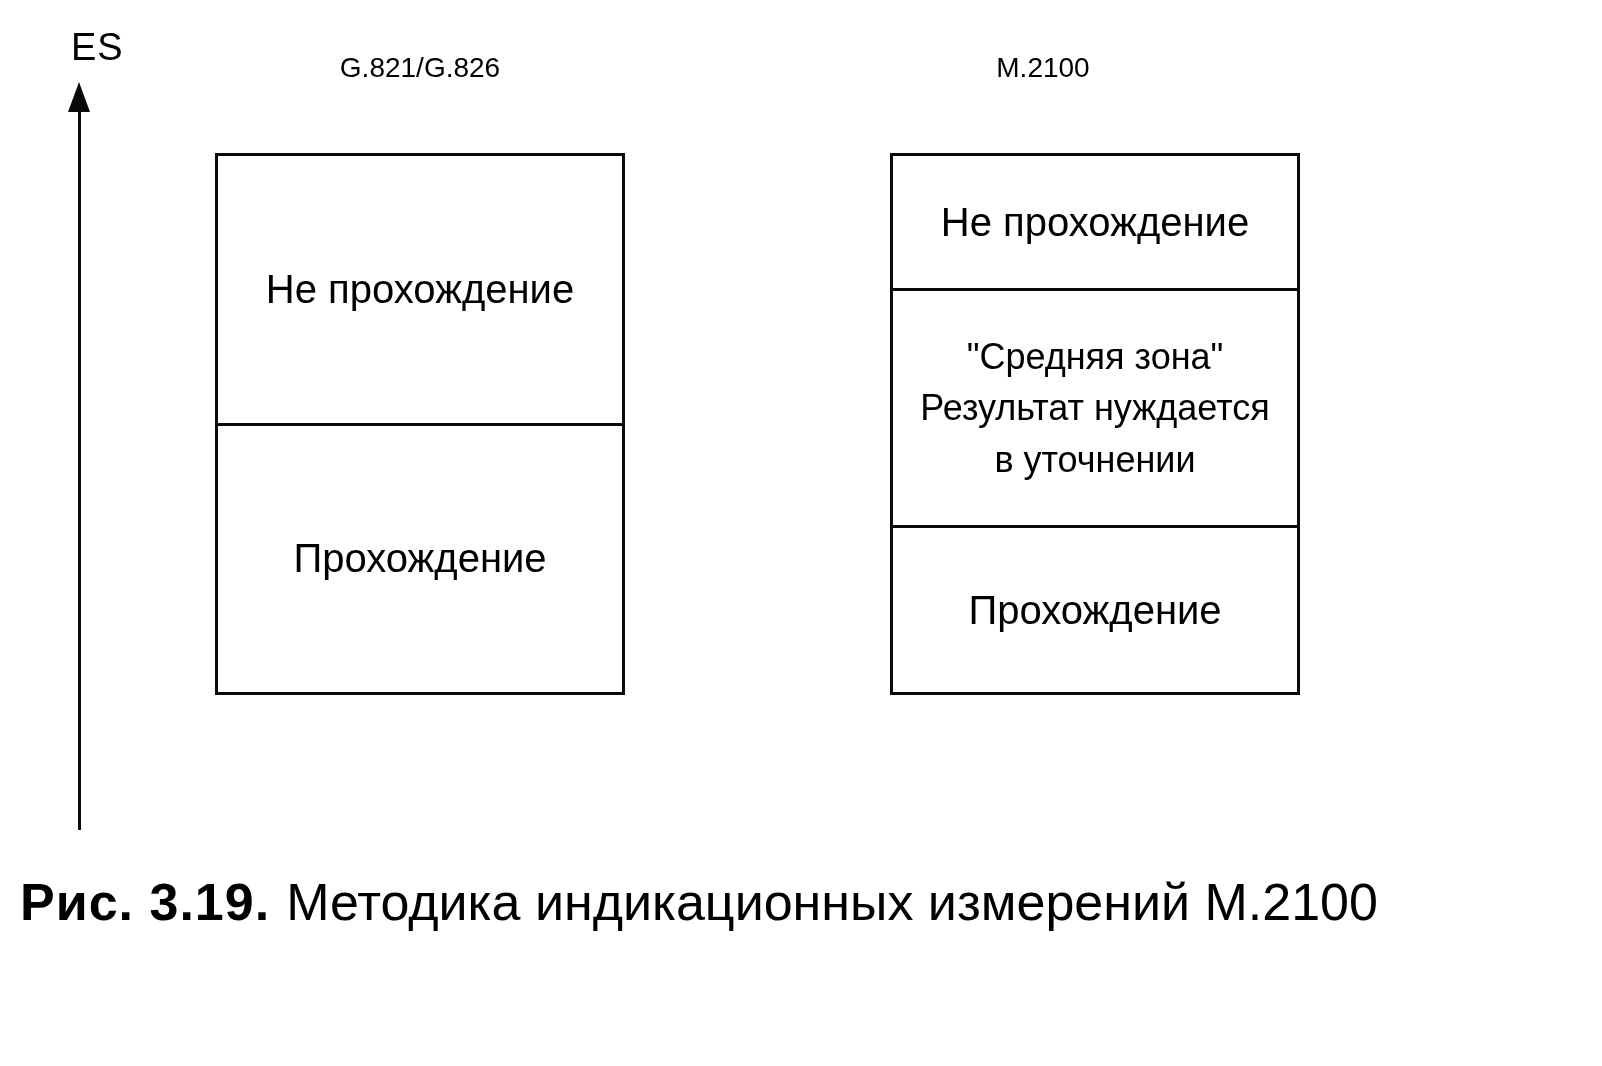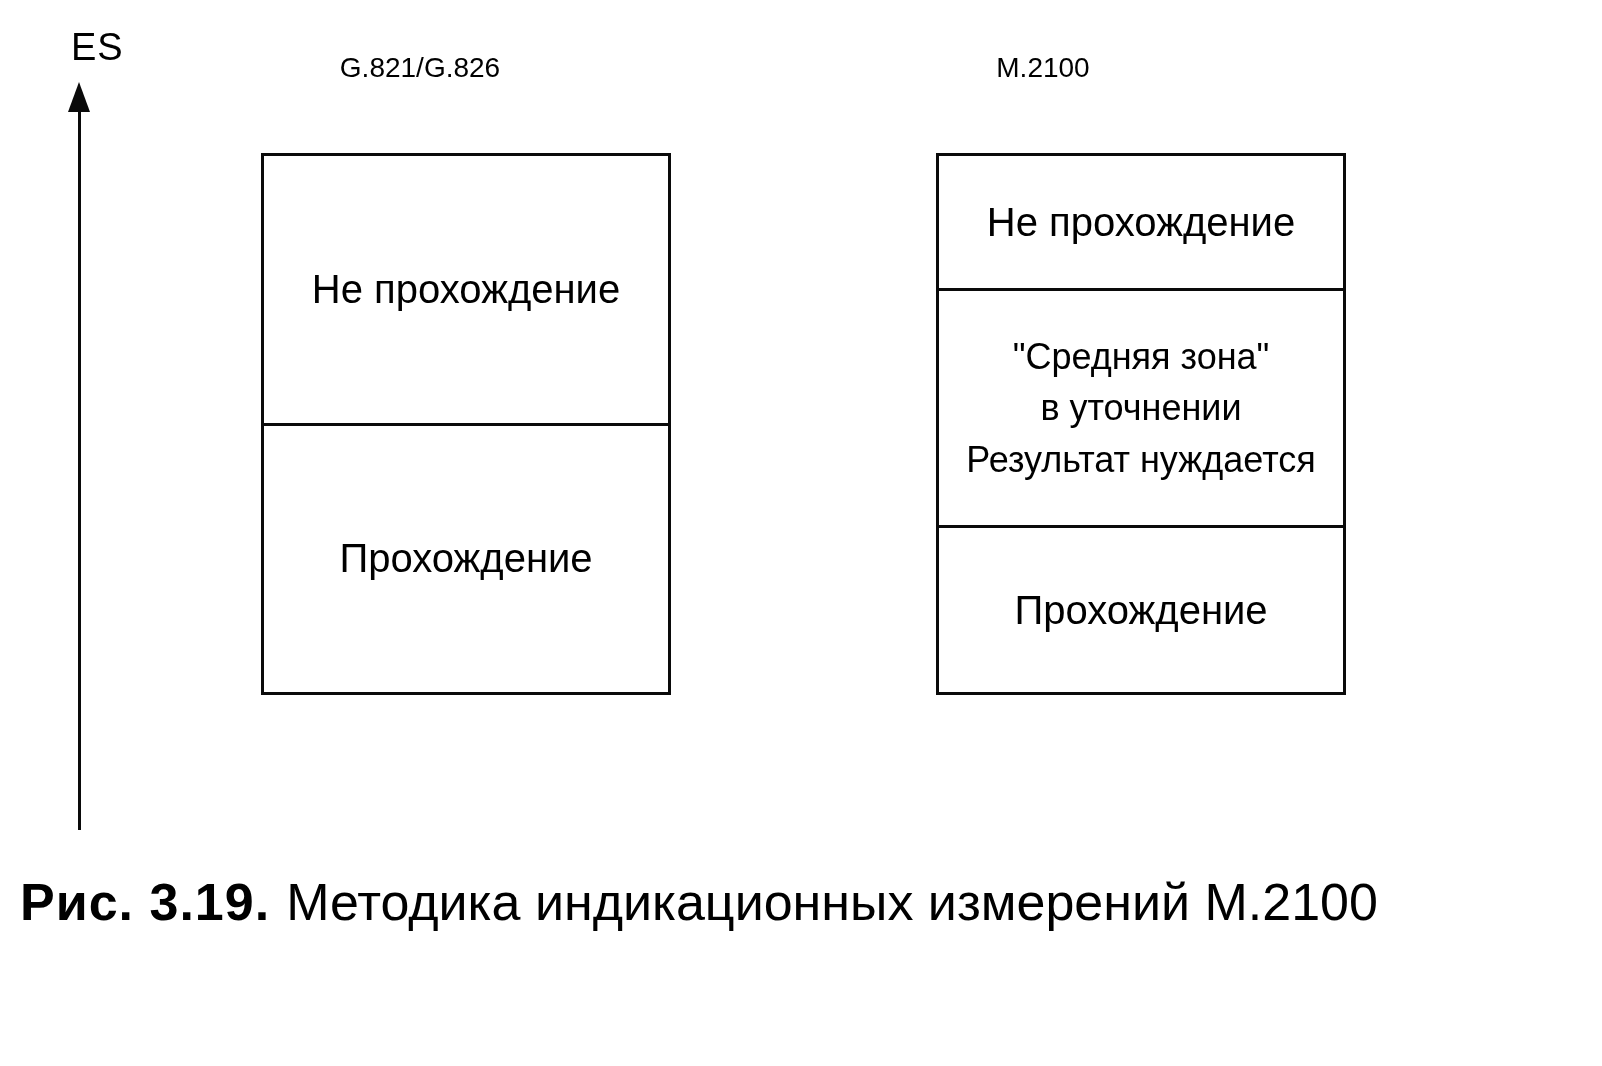--- a/index.html
+++ b/index.html
@@ -54,21 +54,20 @@
 
     
     .zone-box {
       top: 153px;
       width: 410px;
       height: 542px;
       border: 3px solid #0a0a0a;
       box-sizing: border-box;
       display: flex;
       flex-direction: column;
-      margin-left: 46px;
     }
     .zone-box.left  { left: 215px; }
     .zone-box.right { left: 890px; }
 
     .zone {
       display: flex;
       align-items: center;
       justify-content: center;
       text-align: center;
       font-size: 40px;
@@ -114,21 +113,21 @@
   <div class="zone bordered">Не прохождение</div>
   <div class="zone">Прохождение</div>
 </div>
 
 <div class="abs col-title right">М.2100</div>
 
 <div class="abs zone-box right">
   <div class="zone fail bordered">Не прохождение</div>
   <div class="zone middle bordered">
     <span>"Средняя зона"</span>
+    <span>Результат нуждается</span>
     <span>в уточнении</span>
-    <span>Результат нуждается</span>
   </div>
   <div class="zone pass">Прохождение</div>
 </div>
 
 <div class="abs caption">
   <span class="fig-num">Рис. 3.19.</span><span>Методика индикационных измерений М.2100</span>
 </div>
 
 </body></html>

